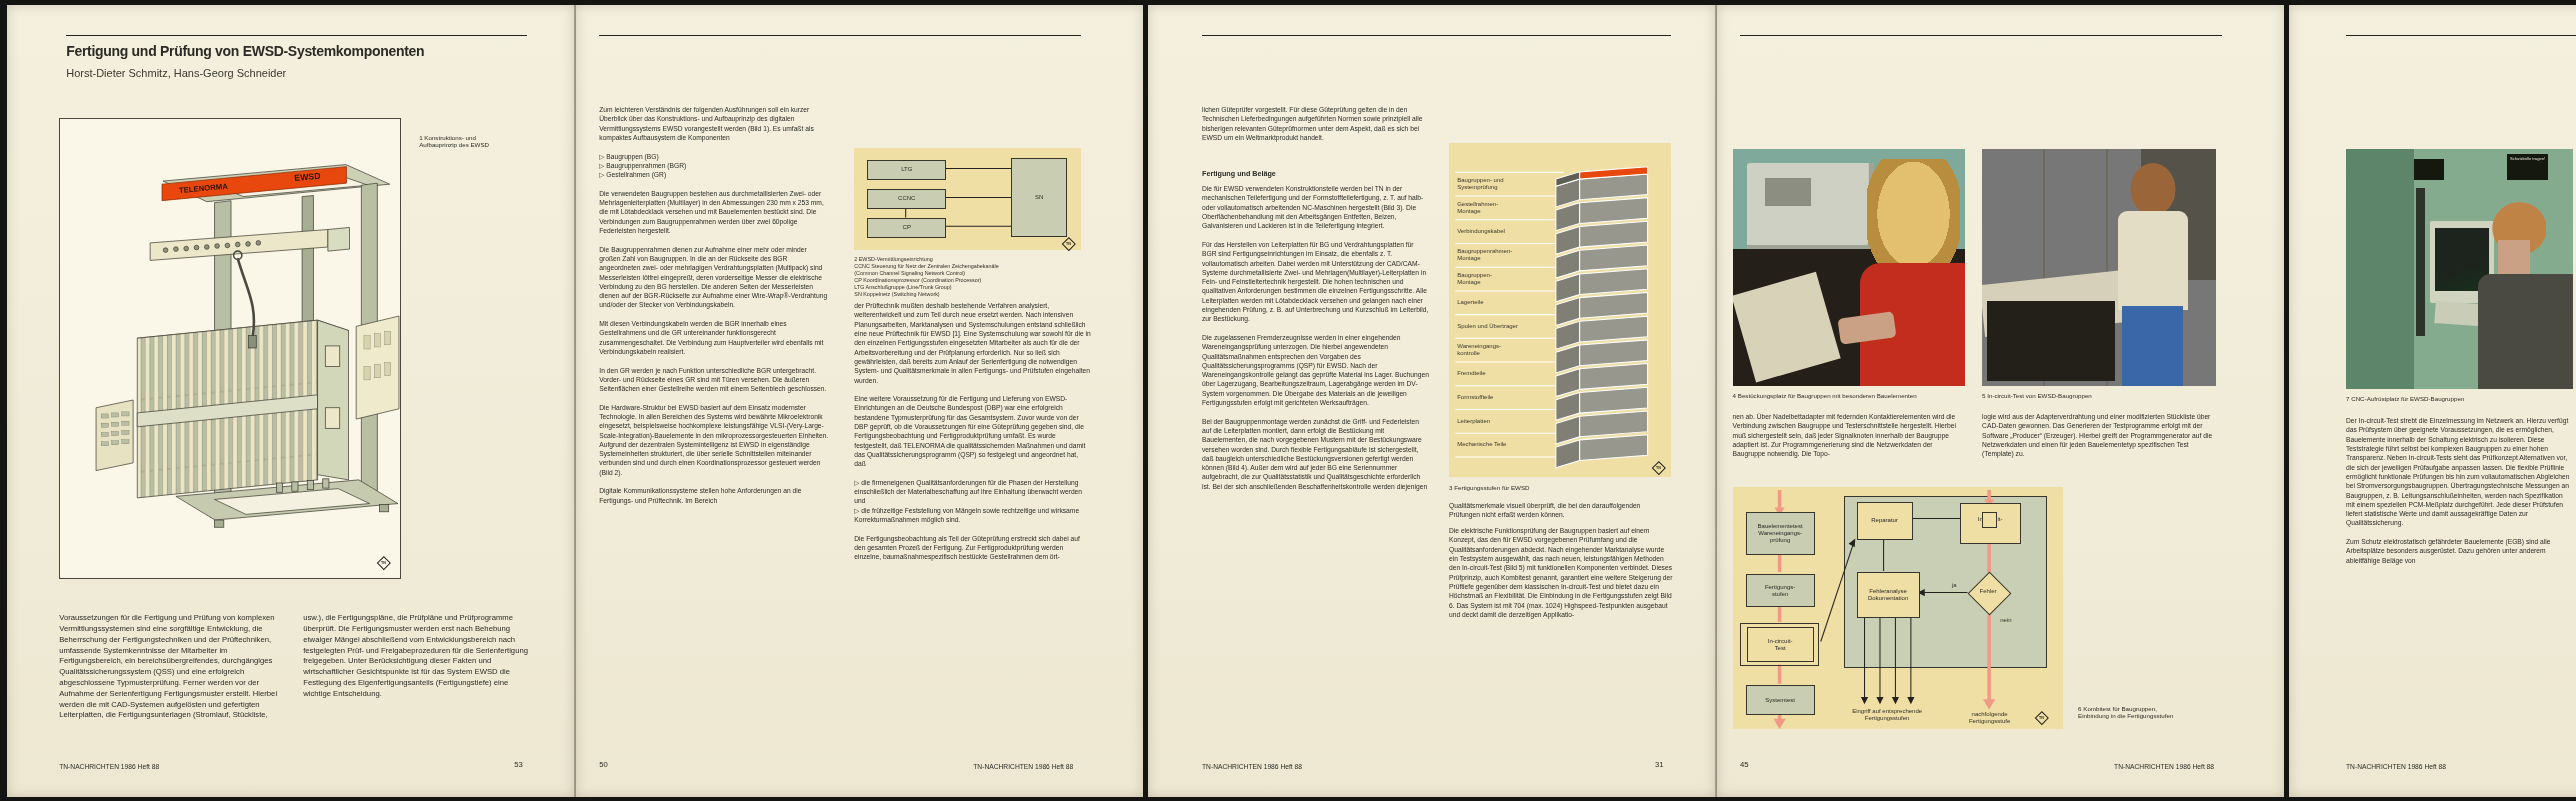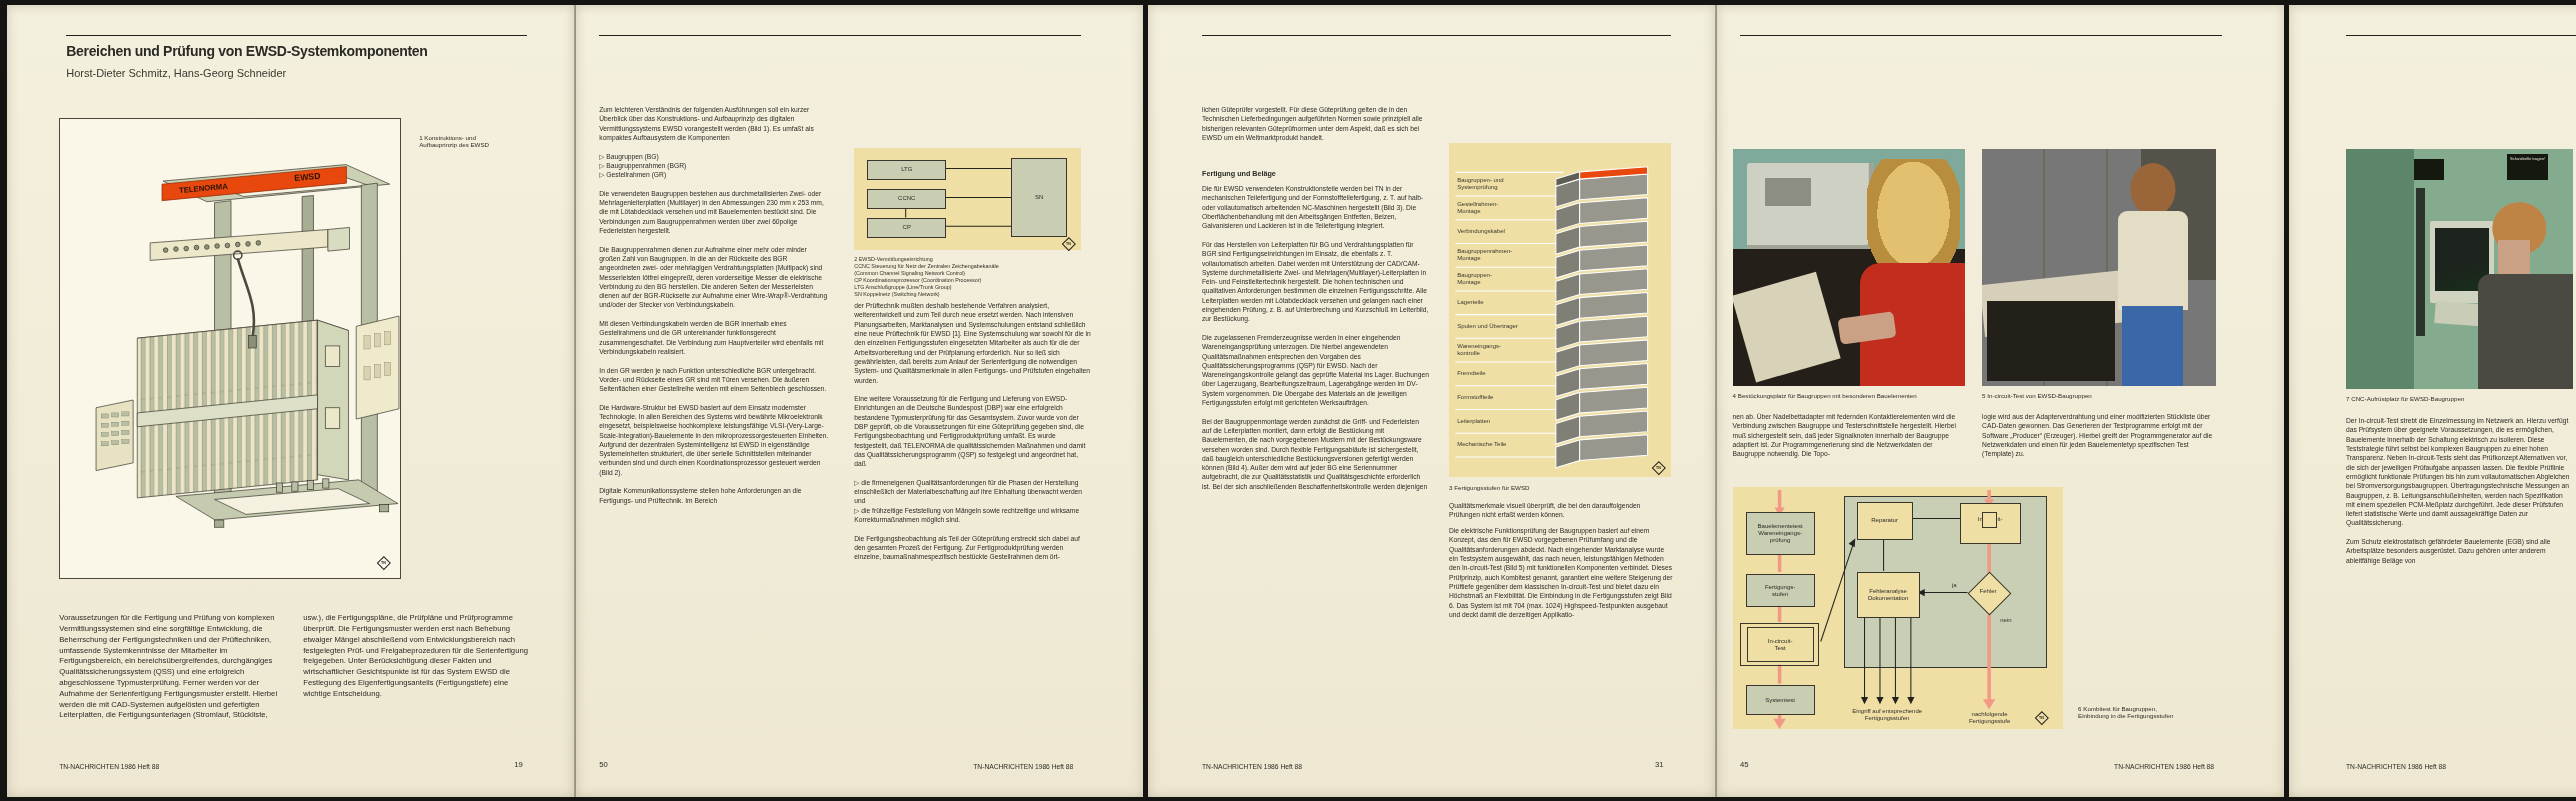--- a/index.html
+++ b/index.html
@@ -31,21 +31,21 @@
 </style>
 </head>
 <body>
 
 <div id="canvas">
 
   <div class="spread" style="left:7.2px">
 
     <div class="page">
       <div class="toprule" style="left:59px;top:30px;width:461px"></div>
-      <div style="position:absolute;left:59px;top:38px;font-size:14px;font-weight:bold;letter-spacing:-0.3px">Bereichen und Prüfung von EWSD-Systemkomponenten</div>
+      <div style="position:absolute;left:59px;top:38px;font-size:14px;font-weight:bold;letter-spacing:-0.3px">Fertigung und Prüfung von EWSD-Systemkomponenten</div>
       <div style="position:absolute;left:59px;top:62px;font-size:11px;color:#3a382f">Horst-Dieter Schmitz, Hans-Georg Schneider</div>
 
       <div style="position:absolute;left:52px;top:113px;width:340px;height:459px;border:0.8px solid #4a483e;background:#faf7e9">
         <svg width="340" height="459" viewBox="0 0 660 890">
           <defs>
             <pattern id="slots" width="17" height="140" patternUnits="userSpaceOnUse" patternTransform="skewY(-5.7)">
               <rect width="17" height="140" fill="#ece6c6"></rect>
                 <rect x="4" width="8" height="140" fill="#b9bfa4" stroke="#6a6a58" stroke-width="0.6"></rect>
             </pattern>
           </defs>
@@ -121,21 +121,21 @@
             <span>TN</span>
           </div>
       </div>
       <div class="figcap" style="position:absolute;left:412px;top:129px;width:108px">1   Konstruktions- und
 Aufbauprinzip des EWSD</div>
 
       <div class="lead" style="position:absolute;left:52px;top:608px;width:227px">Voraussetzungen für die Fertigung und Prüfung von komplexen Vermittlungssystemen sind eine sorgfältige Entwicklung, die Beherrschung der Fertigungstechniken und der Prüftechniken, umfassende Systemkenntnisse der Mitarbeiter im Fertigungsbereich, ein bereichsübergreifendes, durchgängiges Qualitätssicherungssystem (QSS) und eine erfolgreich abgeschlossene Typmusterprüfung. Ferner werden vor der Aufnahme der Serienfertigung Fertigungsmuster erstellt. Hierbei werden die mit CAD-Systemen aufgelösten und gefertigten Leiterplatten, die Fertigungsunterlagen (Stromlauf, Stückliste,</div>
       <div class="lead" style="position:absolute;left:296px;top:608px;width:227px">usw.), die Fertigungspläne, die Prüfpläne und Prüfprogramme überprüft. Die Fertigungsmuster werden erst nach Behebung etwaiger Mängel abschließend vom Entwicklungsbereich nach festgelegten Prüf- und Freigabeprozeduren für die Serienfertigung freigegeben. Unter Berücksichtigung dieser Fakten und wirtschaftlicher Gesichtspunkte ist für das System EWSD die Festlegung des Eigenfertigungsanteils (Fertigungstiefe) eine wichtige Entscheidung.</div>
 
       <div class="footer" style="left:52px;top:758px">TN-NACHRICHTEN 1986 Heft 88</div>
-      <div class="footer pagenum" style="left:507px;top:755px">19</div>
+      <div class="footer pagenum" style="left:507px;top:755px">53</div>
     </div>
 
     <div class="fold"></div>
 
     <div class="page">
       <div class="toprule" style="left:23px;top:30px;width:482px"></div>
       <div class="body" style="position:absolute;left:23px;top:100px;width:229px">Zum leichteren Verständnis der folgenden Ausführungen soll ein kurzer Überblick über das Konstruktions- und Aufbauprinzip des digitalen Vermittlungssystems EWSD vorangestellt werden (Bild 1). Es umfaßt als kompaktes Aufbausystem die Komponenten
 
 ▷   Baugruppen (BG)
 ▷   Baugruppenrahmen (BGR)

